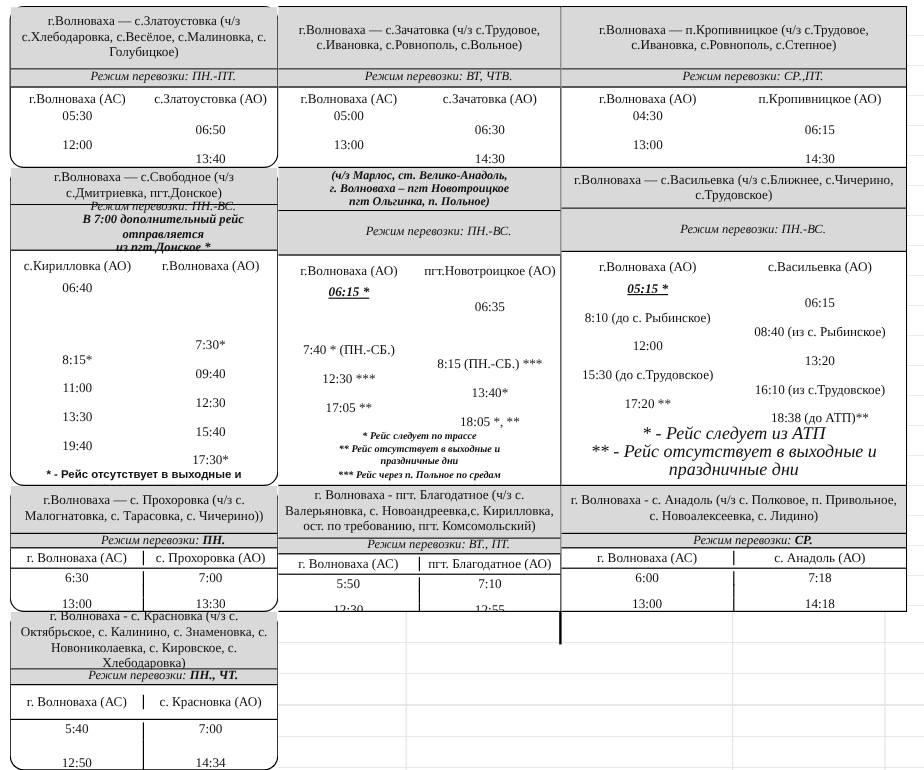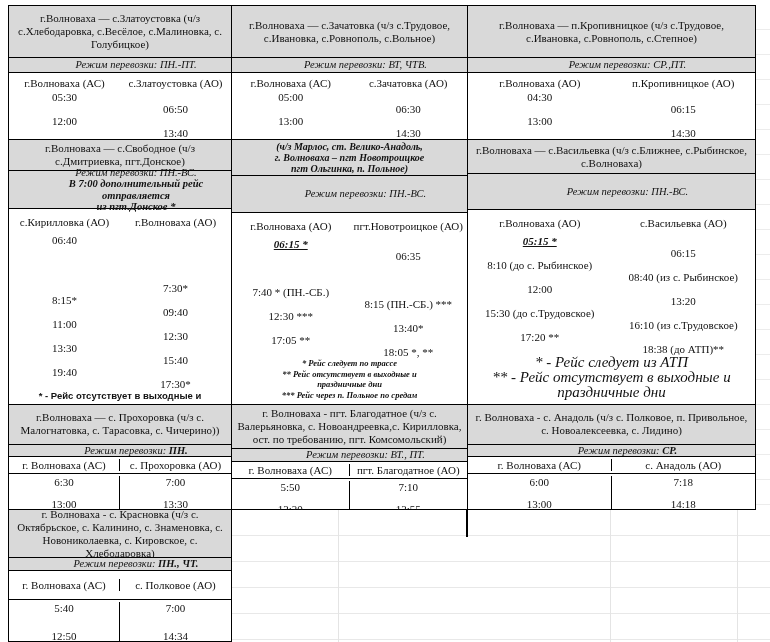--- a/index.html
+++ b/index.html
@@ -7,21 +7,21 @@
          font-family:"Liberation Serif",serif;color:#111;}
   .tbl{position:absolute;left:8px;top:5px;width:748px;}
   .band{display:flex;align-items:stretch;}
   .band1{height:135px;}
   .band2{height:265px;}
   .band3{height:105px;}
   .band4{height:132px;}
   .block{box-sizing:border-box;border:1.5px solid #000;display:flex;flex-direction:column;background:#fff;}
   .block + .block{border-left:none;}
   .band + .band .block{border-top:none;}
-  .c1{width:224px;}
+  .c1{width:224px;border-radius:12px;}
   .c2{width:236px;}
   .c3{width:288px;}
   
   .rt{background:#d9d9d9;border-bottom:1.5px solid #000;text-align:center;
       font-size:11px;line-height:13px;padding:2px 4px;display:flex;flex-direction:column;justify-content:center;}
   .band1 .rt{height:52px;}
   .band2 .rt{height:31px;}
   .band3 .rt{height:45px;}
   .band4 .rt{height:43px;}
   .rt.small-it{font-size:10px;line-height:11px;font-style:italic;font-weight:bold;}
@@ -291,21 +291,21 @@
             </div>
           <div class="fnote fn-it-small">
               <div>* Рейс следует по трассе</div>
               <div>** Рейс отсутствует в выходные и</div>
               <div>праздничные дни</div>
               <div>*** Рейс через п. Польное по средам</div>
             </div>
         </div>
       </div>
       <div class="block c3">
-        <div class="rt">г.Волноваха — с.Васильевка (ч/з с.Ближнее, с.Рыбинское, с.Волноваха)</div>
+        <div class="rt">г.Волноваха — с.Васильевка (ч/з с.Ближнее, с.Чичерино, с.Трудовское)</div>
         <div class="rz">
             <span>Режим перевозки: ПН.-ВС.</span>
           </div>
         <div class="sched">
           <div class="shdr">
             <span class="from">г.Волноваха (АО)</span>
             <span class="to">с.Васильевка (АО)</span>
           </div>
           <div class="rows">
               <div class="trow">
@@ -440,21 +440,21 @@
 
     <div class="band band4">
       <div class="block c1 divided">
         <div class="rt">г. Волноваха - с. Красновка (ч/з с. Октябрьское, с. Калинино, с. Знаменовка, с. Новониколаевка, с. Кировское, с. Хлебодаровка)</div>
         <div class="rz">
             <span><span>Режим перевозки: </span><b>ПН., ЧТ.</b></span>
           </div>
         <div class="sched">
           <div class="shdr">
             <span class="from">г. Волноваха (АС)</span>
-            <span class="to">с. Полковое (АО)</span>
+            <span class="to">с. Красновка (АО)</span>
           </div>
           <div class="rows">
               <div class="trow">
                 <div class="tcell l">5:40</div>
                 <div class="tcell r">7:00</div>
               </div>
               <div class="trow">
                 <div class="tcell l"></div>
                 <div class="tcell r"></div>
               </div>

